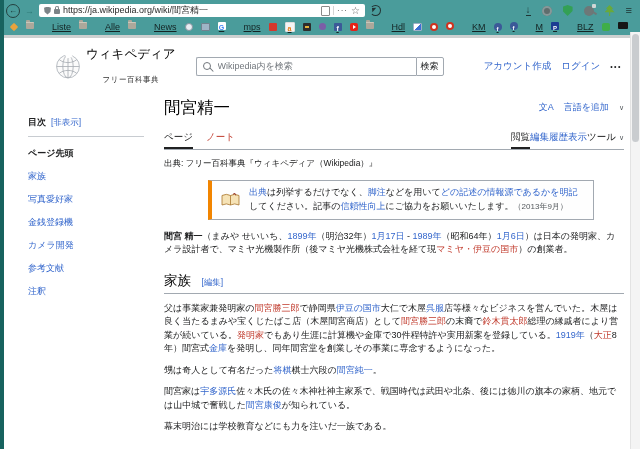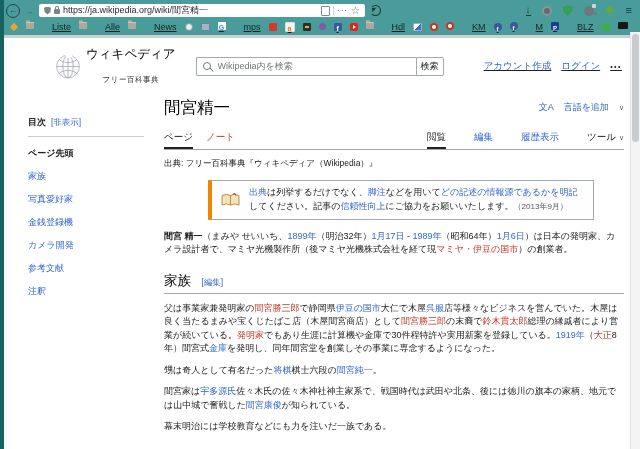--- a/index.html
+++ b/index.html
@@ -76,40 +76,40 @@
   .logo{display:flex;align-items:center;gap:5px;cursor:pointer;flex:none;}
   .wordmark{display:flex;flex-direction:column;line-height:1.15;gap:15px;}
   .wm-title{font-family:"Liberation Serif","DejaVu Serif",serif;font-size:12.5px;color:#000;}
   .wm-tag{font-size:7.5px;color:#333;letter-spacing:.5px;text-align:center;}
   .search{margin-left:20px;display:flex;height:19px;width:248px;position:relative;flex:none;}
   .search input{flex:1;border:1px solid #a2a9b1;border-right:none;border-radius:2px 0 0 2px;padding:0 4px 0 21px;font-size:9px;color:#222;outline:none;min-width:0;font-family:inherit;}
   .search input::placeholder{color:#72777d;}
   .mag{position:absolute;left:7px;top:5px;width:6px;height:6px;border:1.3px solid #72777d;border-radius:50%;}
   .mag::after{content:"";position:absolute;left:5px;top:6px;width:4.5px;height:1.4px;background:#72777d;transform:rotate(45deg);}
   .search-btn{width:28px;border:1px solid #a2a9b1;background:#fff;font-size:9px;color:#202122;cursor:pointer;border-radius:0 2px 2px 0;padding:0;font-family:inherit;}
-  .header-links{margin-left:auto;display:flex;align-items:center;gap:10px;font-size:9.5px;text-decoration:underline;}
+  .header-links{margin-left:auto;display:flex;align-items:center;gap:10px;font-size:9.5px;}
   .hlink{color:#3366cc;cursor:pointer;}
   .hdots{color:#202122;font-size:7px;letter-spacing:1.5px;cursor:pointer;}
   .main{display:flex;align-items:flex-start;}
   .toc{width:158px;flex:none;padding:26px 0 0 24px;font-size:9px;box-sizing:border-box;}
   .toc-head{display:flex;gap:5px;align-items:center;padding-bottom:7px;border-bottom:1px solid #c8ccd1;width:116px;}
   .toc-title{font-weight:bold;color:#202122;}
   .toc-toggle{color:#3366cc;font-size:8.5px;cursor:pointer;}
   .toc-item{margin-top:10px;color:#3366cc;cursor:pointer;}
   .toc-item.active{color:#202122;font-weight:bold;}
   .content{flex:1;min-width:0;padding:4px 16px 0 2px;}
   .title-row{display:flex;justify-content:space-between;align-items:flex-start;}
   h1{font-family:"Liberation Serif","DejaVu Serif",serif;font-weight:400;font-size:16.5px;margin:3px 0 0 0;color:#000;}
   .lang-btn{display:flex;align-items:center;gap:10px;color:#3366cc;font-size:9px;margin-top:7px;cursor:pointer;}
   .lang-caret,.tool-caret{color:#54595d;font-size:7px;}
   .tabs-row{display:flex;align-items:flex-end;gap:13px;border-bottom:1px solid #a2a9b1;margin-top:9px;font-size:9.5px;}
   .tab{padding:3px 0 5px 0;cursor:pointer;color:#3366cc;}
   .tab.selected{color:#202122;border-bottom:2px solid #202122;padding-bottom:3px;}
   .tab.talk{color:#c0392b;}
-  .views{margin-left:auto;display:flex;gap:28px;align-items:flex-end;}
+  .views{margin-left:auto;display:flex;gap:0;align-items:flex-end;}
   .view{padding:3px 0 5px 0;cursor:pointer;color:#3366cc;}
   .view.selected{color:#202122;border-bottom:2px solid #202122;padding-bottom:3px;}
   .view.tools{color:#202122;display:flex;gap:3px;align-items:center;}
   .sitesub{font-size:8.5px;margin-top:8px;color:#202122;}
   .ambox{display:flex;gap:9px;align-items:center;border:1px solid #a2a9b1;border-left:4px solid #f28500;background:#fefefe;margin:10px 30px 10px 44px;padding:5px 9px;font-size:9px;line-height:1.55;}
   .ambox-text{flex:1;}
   .content p{margin:8px 0;font-size:9px;line-height:13.5px;}
   .lead{margin-top:10px;}
   h2{font-family:"Liberation Serif","DejaVu Serif",serif;font-weight:400;font-size:13.5px;color:#000;border-bottom:1px solid #a2a9b1;margin:15px 0 6px 0;padding-bottom:3px;}
   .editsection{font-family:"Liberation Sans","DejaVu Sans",sans-serif;font-size:8.5px;color:#3366cc;margin-left:7px;cursor:pointer;}

